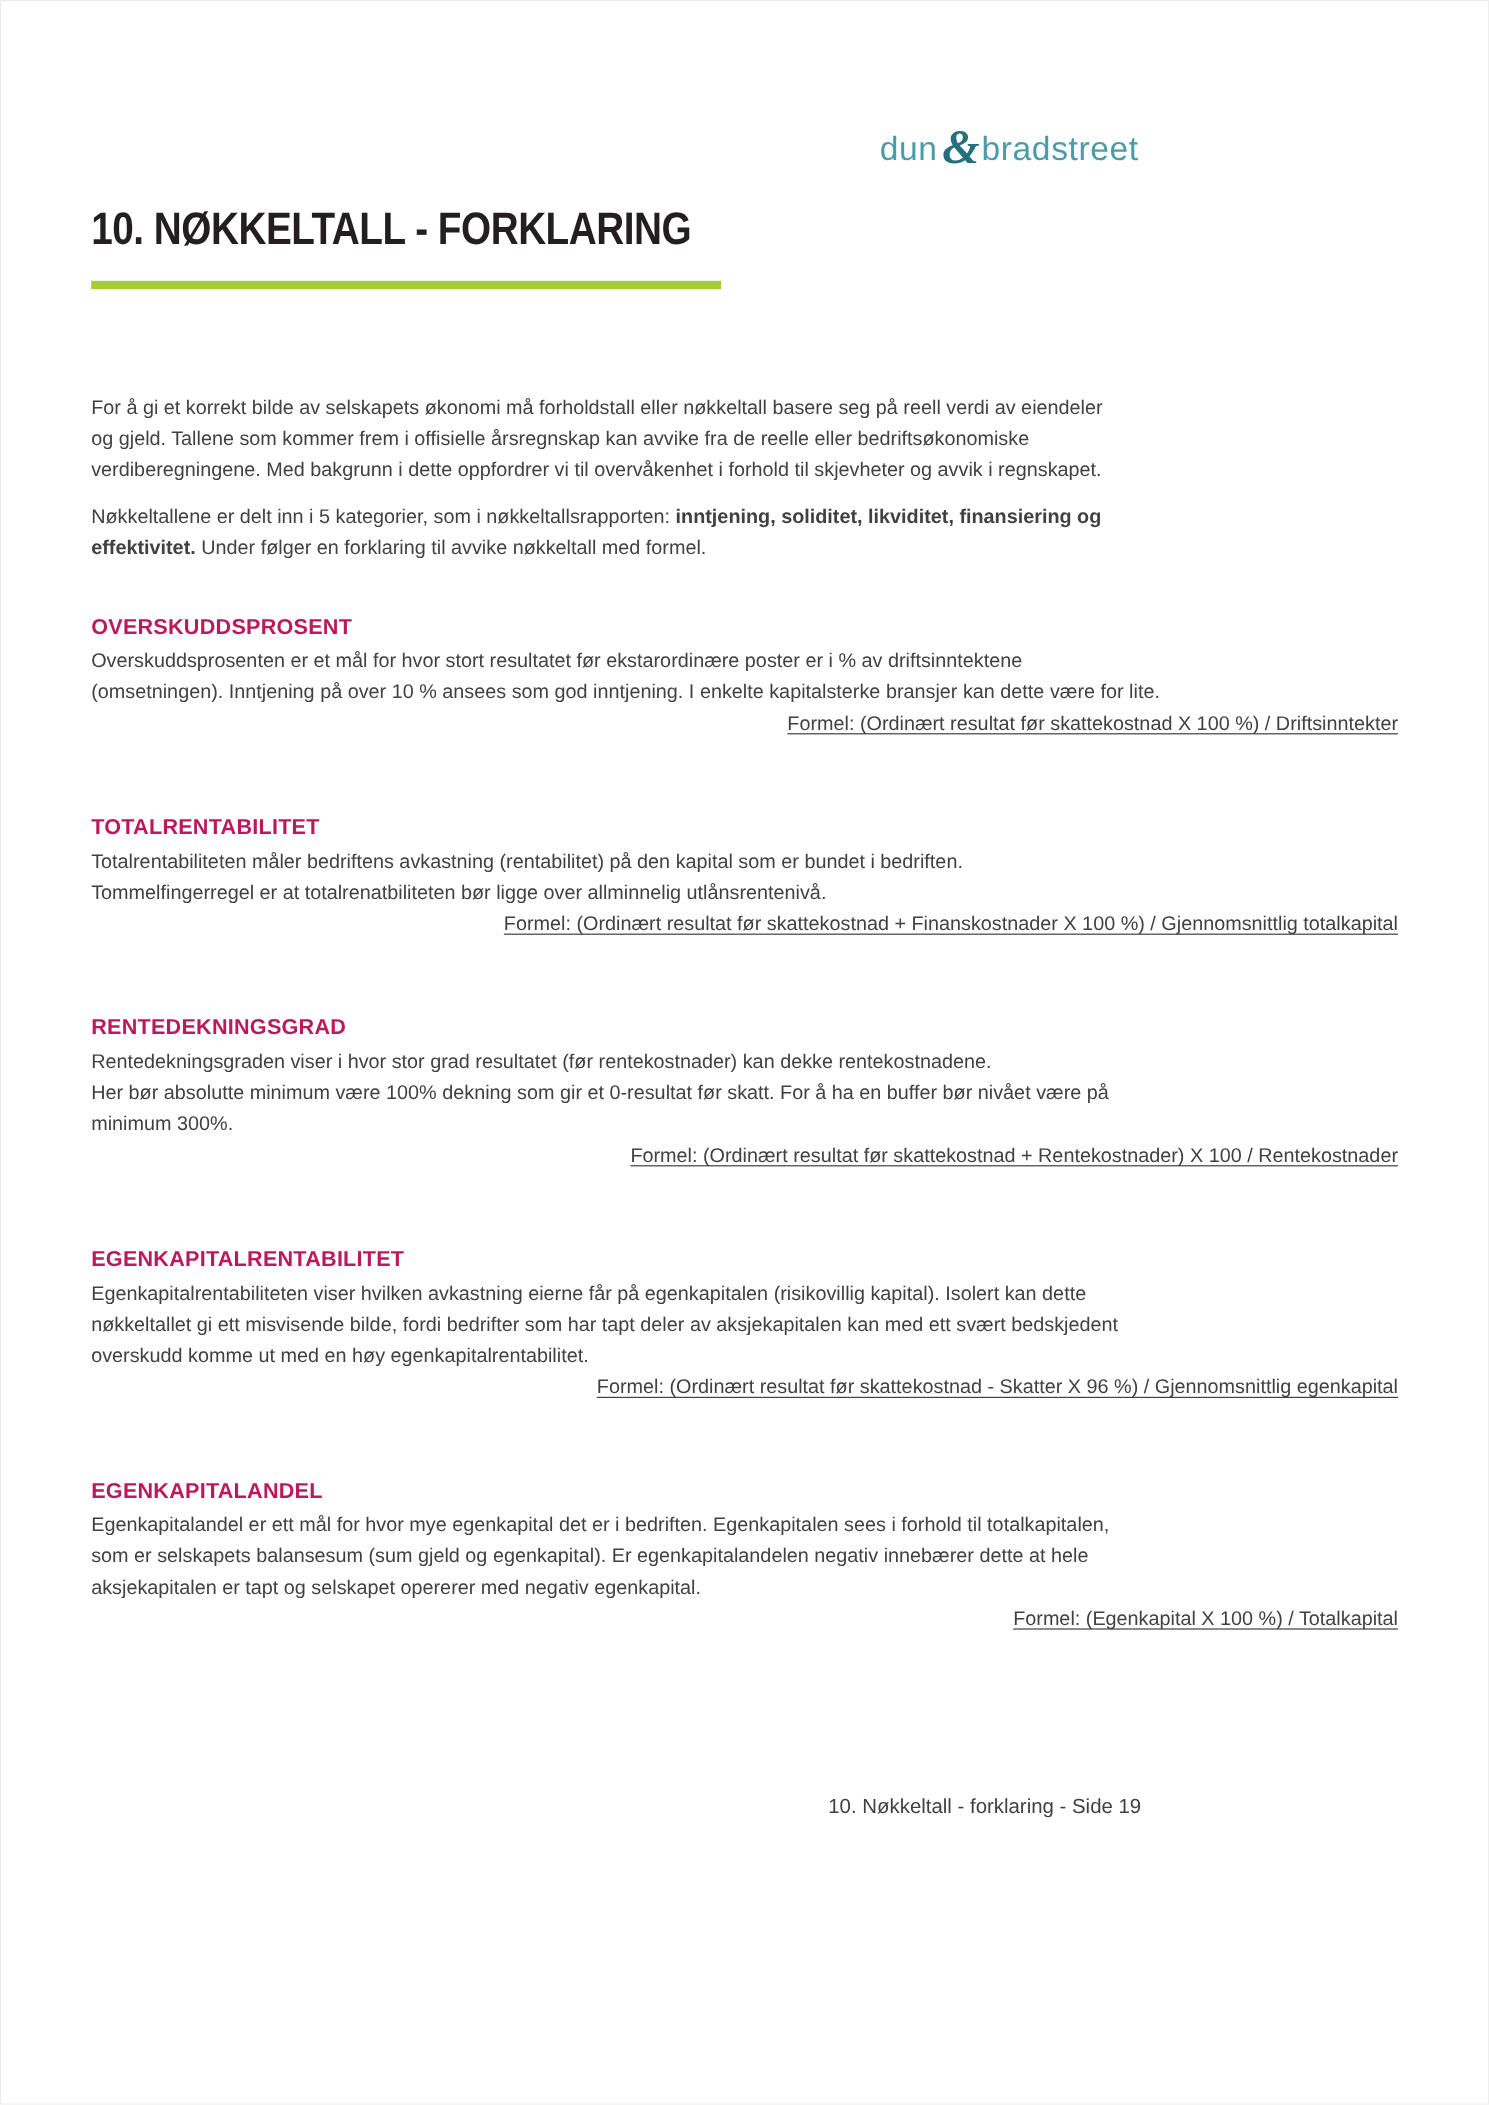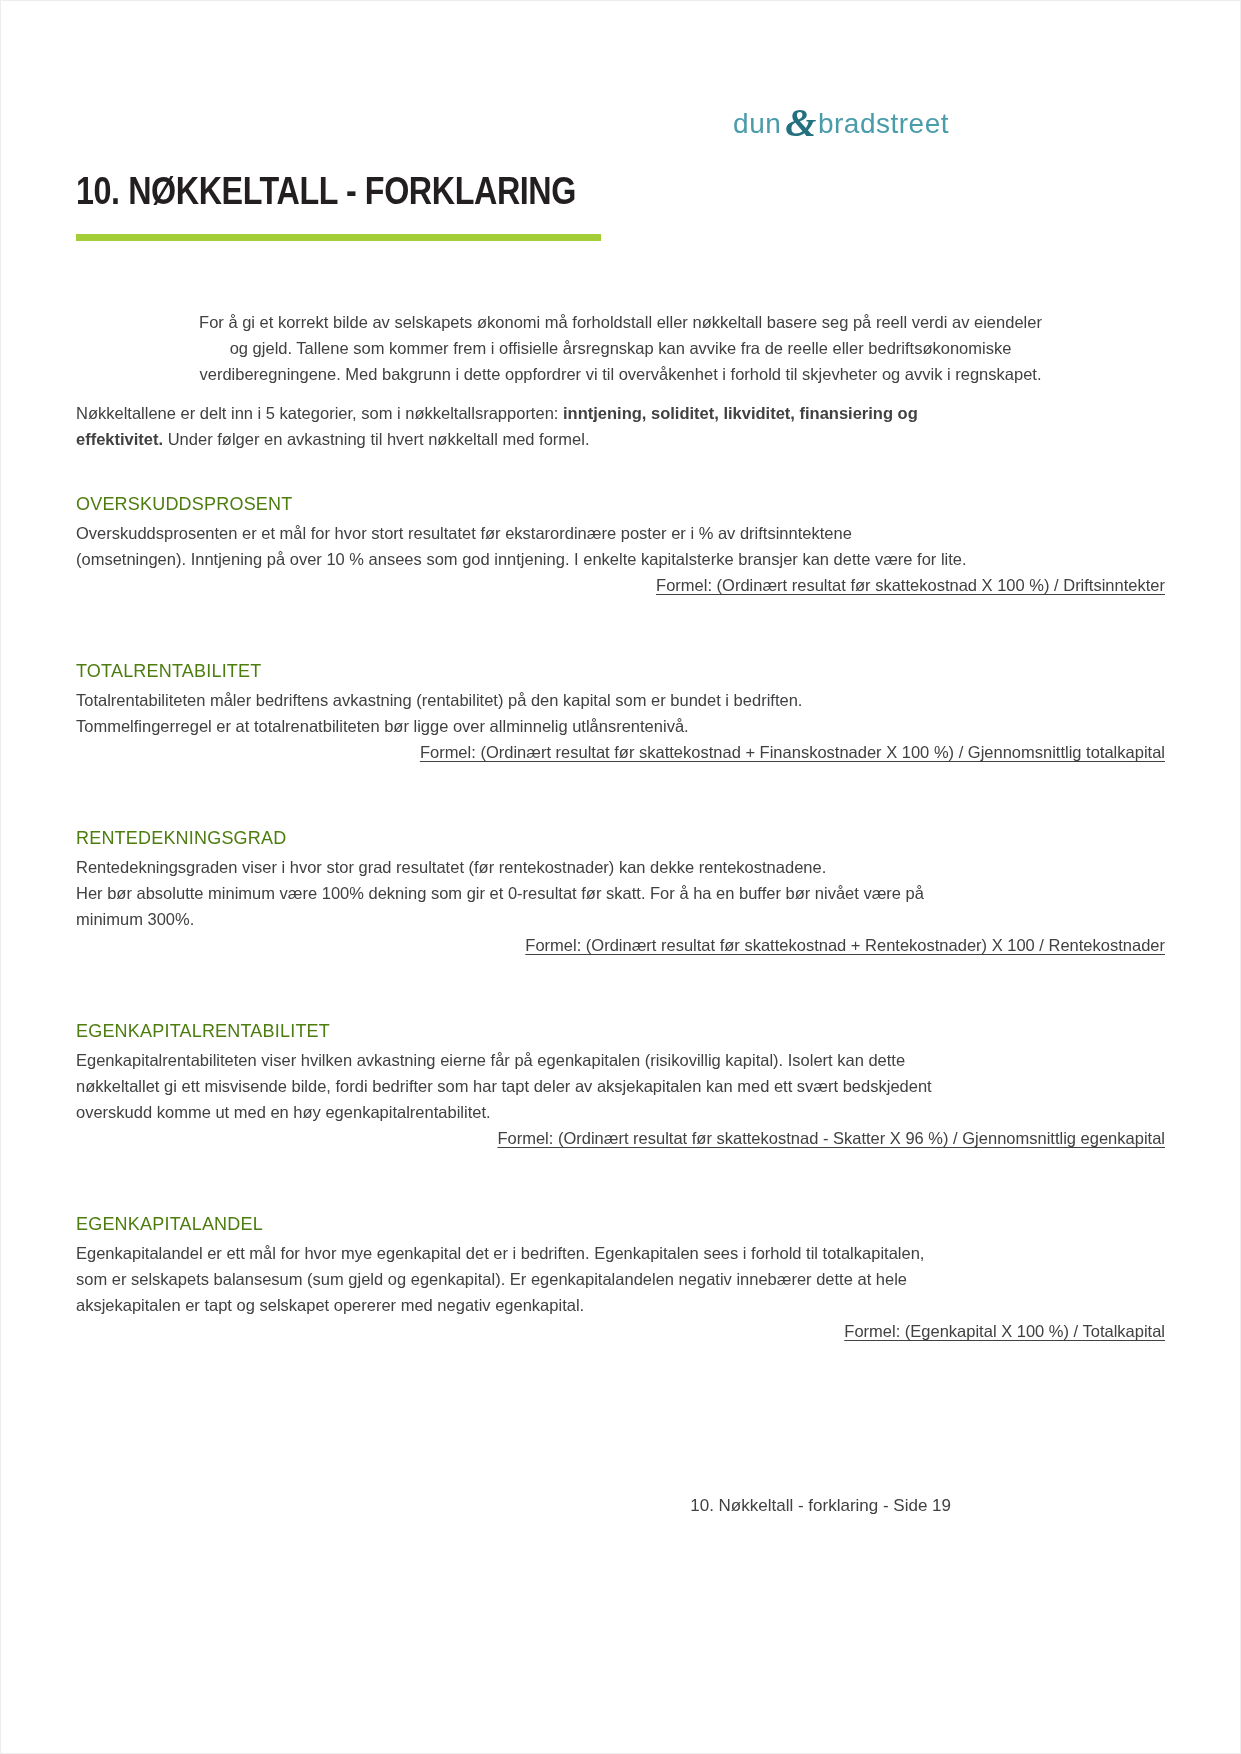--- a/index.html
+++ b/index.html
@@ -55,31 +55,31 @@
     height: 7px;
     margin-top: 20px;
     background: var(--accent, #a4ce37);
   }
   p.body {
     font-size: 16.5px;
     line-height: 26px;
     color: var(--text, #414042);
     white-space: pre-line;
   }
-  .intro-p1 { margin-top: 68px; text-align: center; }
+  .intro-p1 { margin-top: 86px; }
   .intro-p2 { margin-top: 13px; }
   .intro-p2 strong { font-weight: 700; }
   section.keyfigure { margin-top: 61px; }
   section.keyfigure:first-of-type { margin-top: 40px; }
   h2.section-heading {
     font-size: 18px;
     line-height: 24px;
-    font-weight: 400;
+    font-weight: 700;
     letter-spacing: 0.2px;
-    color: #4d7c0f;
+    color: #be185d;
     margin-bottom: 4px;
   }
   p.formula {
     font-size: 16.5px;
     line-height: 26px;
     color: var(--text, #414042);
     text-decoration: underline;
     text-underline-offset: 3px;
     text-align: right;
   }
@@ -107,21 +107,21 @@
   <div class="content">
 
     <h1 class="page-title">10. NØKKELTALL - FORKLARING</h1>
     <div class="accent-bar"></div>
 
     <p class="body intro-p1">For å gi et korrekt bilde av selskapets økonomi må forholdstall eller nøkkeltall basere seg på reell verdi av eiendeler
 og gjeld. Tallene som kommer frem i offisielle årsregnskap kan avvike fra de reelle eller bedriftsøkonomiske
 verdiberegningene. Med bakgrunn i dette oppfordrer vi til overvåkenhet i forhold til skjevheter og avvik i regnskapet.</p>
 
     <p class="body intro-p2"><span>Nøkkeltallene er delt inn i 5 kategorier, som i nøkkeltallsrapporten: </span><strong>inntjening, soliditet, likviditet, finansiering og
-effektivitet.</strong><span> Under følger en avkastning til hvert nøkkeltall med formel.</span></p>
+effektivitet.</strong><span> Under følger en forklaring til avvike nøkkeltall med formel.</span></p>
 
     <section class="keyfigure">
       <h2 class="section-heading">OVERSKUDDSPROSENT</h2>
       <p class="body">Overskuddsprosenten er et mål for hvor stort resultatet før ekstarordinære poster er i % av driftsinntektene
 (omsetningen). Inntjening på over 10 % ansees som god inntjening. I enkelte kapitalsterke bransjer kan dette være for lite.</p>
       <p class="formula">Formel: (Ordinært resultat før skattekostnad X 100 %) / Driftsinntekter</p>
     </section>
 
     <section class="keyfigure">
       <h2 class="section-heading">TOTALRENTABILITET</h2>

